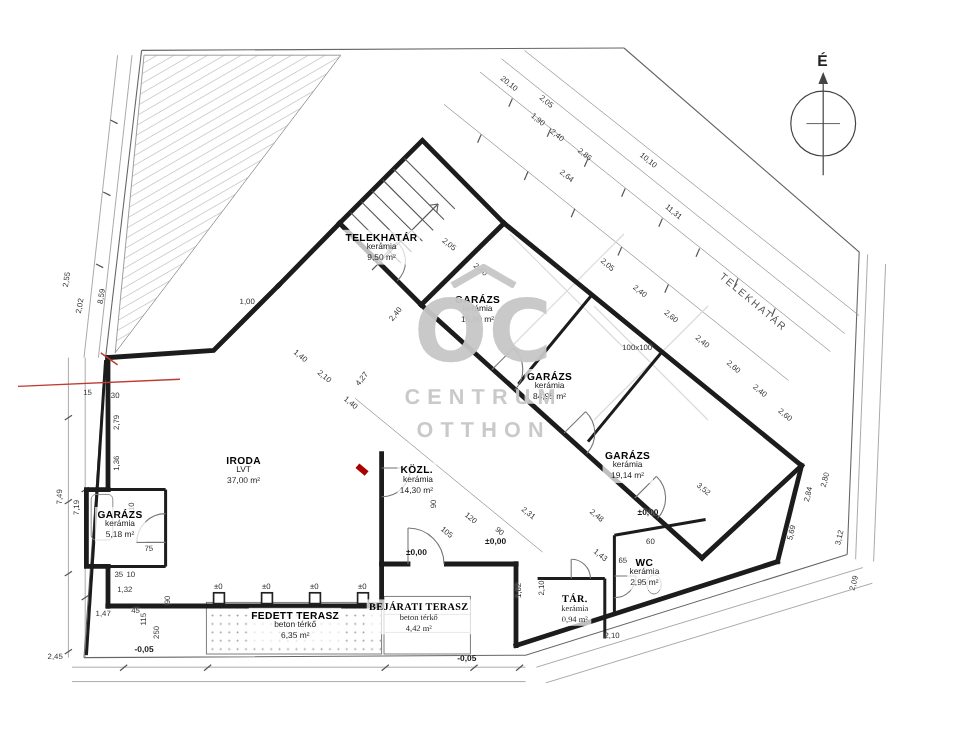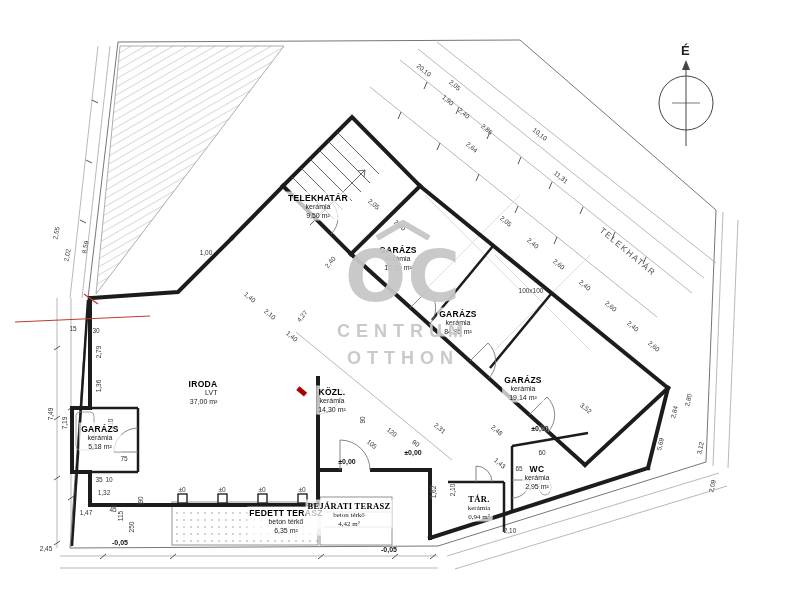--- a/index.html
+++ b/index.html
@@ -374,27 +374,27 @@
         <div class="rm">kerámia</div>
         <div class="ra">84,95 m²</div>
       </div>
 
       <div class="room-label" style="left: 523px; top: 388px; transform: translate(-50%, -50%) rotate(0deg);">
         <div class="rn">GARÁZS</div>
         <div class="rm">kerámia</div>
         <div class="ra">19,14 m²</div>
       </div>
 
-      <div class="room-label" style="left: 203px; top: 392px; transform: translate(-50%, -50%) rotate(0deg); text-align: right;">
+      <div class="room-label" style="left: 203px; top: 392px; transform: translate(-50%, -50%) rotate(0deg);">
         <div class="rn">IRODA</div>
         <div class="rm">LVT</div>
         <div class="ra">37,00 m²</div>
       </div>
 
-      <div class="room-label" style="left: 332px; top: 400px; transform: translate(-50%, -50%) rotate(0deg);">
+      <div class="room-label" style="left: 347px; top: 400px; transform: translate(-50%, -50%) rotate(0deg); text-align: right;">
         <div class="rn">KÖZL.</div>
         <div class="rm">kerámia</div>
         <div class="ra">14,30 m²</div>
       </div>
 
       <div class="room-label" style="left: 100px; top: 437px; transform: translate(-50%, -50%) rotate(0deg);">
         <div class="rn">GARÁZS</div>
         <div class="rm">kerámia</div>
         <div class="ra">5,18 m²</div>
       </div>
@@ -404,21 +404,21 @@
         <div class="rm">kerámia</div>
         <div class="ra">2,95 m²</div>
       </div>
 
       <div class="room-label" style="left: 479px; top: 507px; transform: translate(-50%, -50%) rotate(0deg); font-family: Liberation Serif, serif;">
         <div class="rn">TÁR.</div>
         <div class="rm">kerámia</div>
         <div class="ra">0,94 m²</div>
       </div>
 
-      <div class="room-label" style="left: 246px; top: 521px; transform: translate(-50%, -50%) rotate(0deg); margin-left: 40px;">
+      <div class="room-label" style="left: 246px; top: 521px; transform: translate(-50%, -50%) rotate(0deg);">
         <div class="rn">FEDETT TERASZ</div>
         <div class="rm">beton térkő</div>
         <div class="ra">6,35 m²</div>
       </div>
 
       <div class="room-label" style="left: 349px; top: 514px; transform: translate(-50%, -50%) rotate(0deg); font-family: Liberation Serif, serif;">
         <div class="rn">BEJÁRATI TERASZ</div>
         <div class="rm">beton térkő</div>
         <div class="ra">4,42 m²</div>
       </div>

